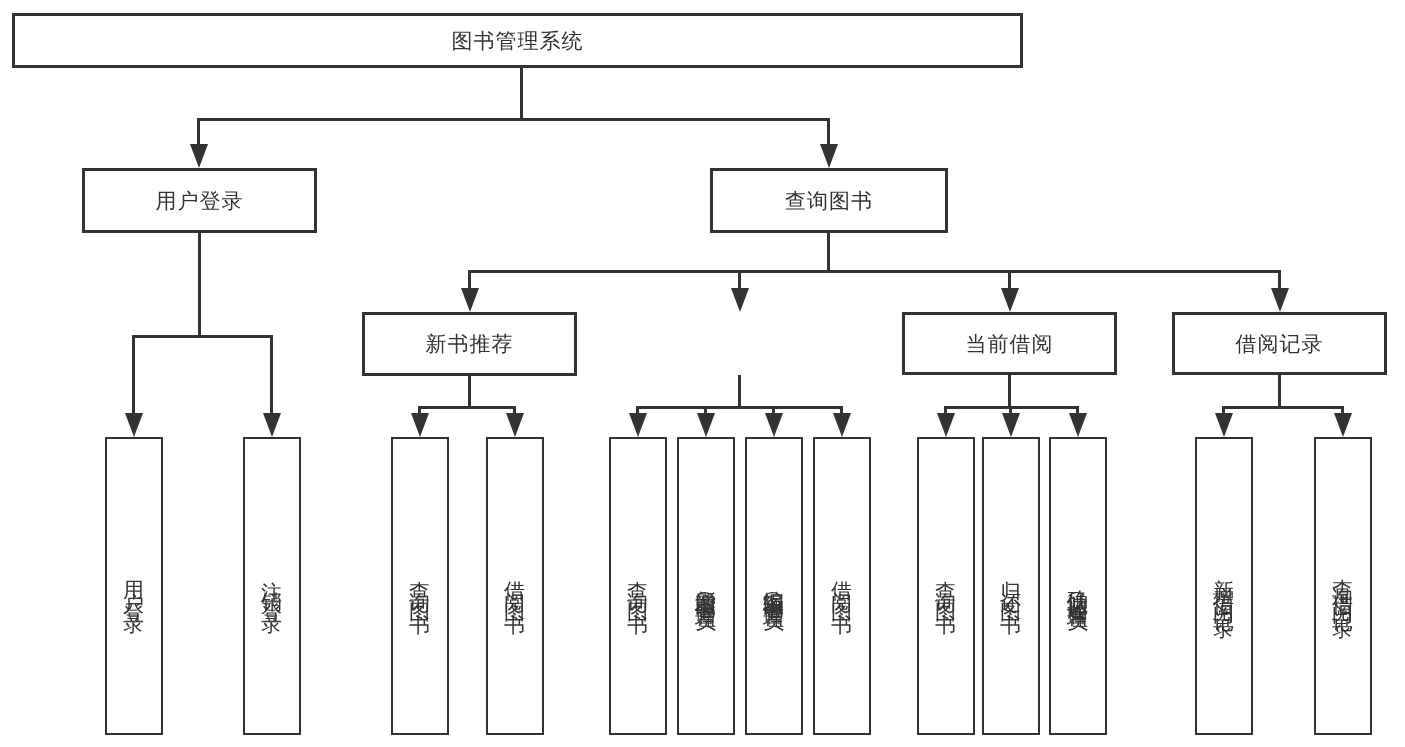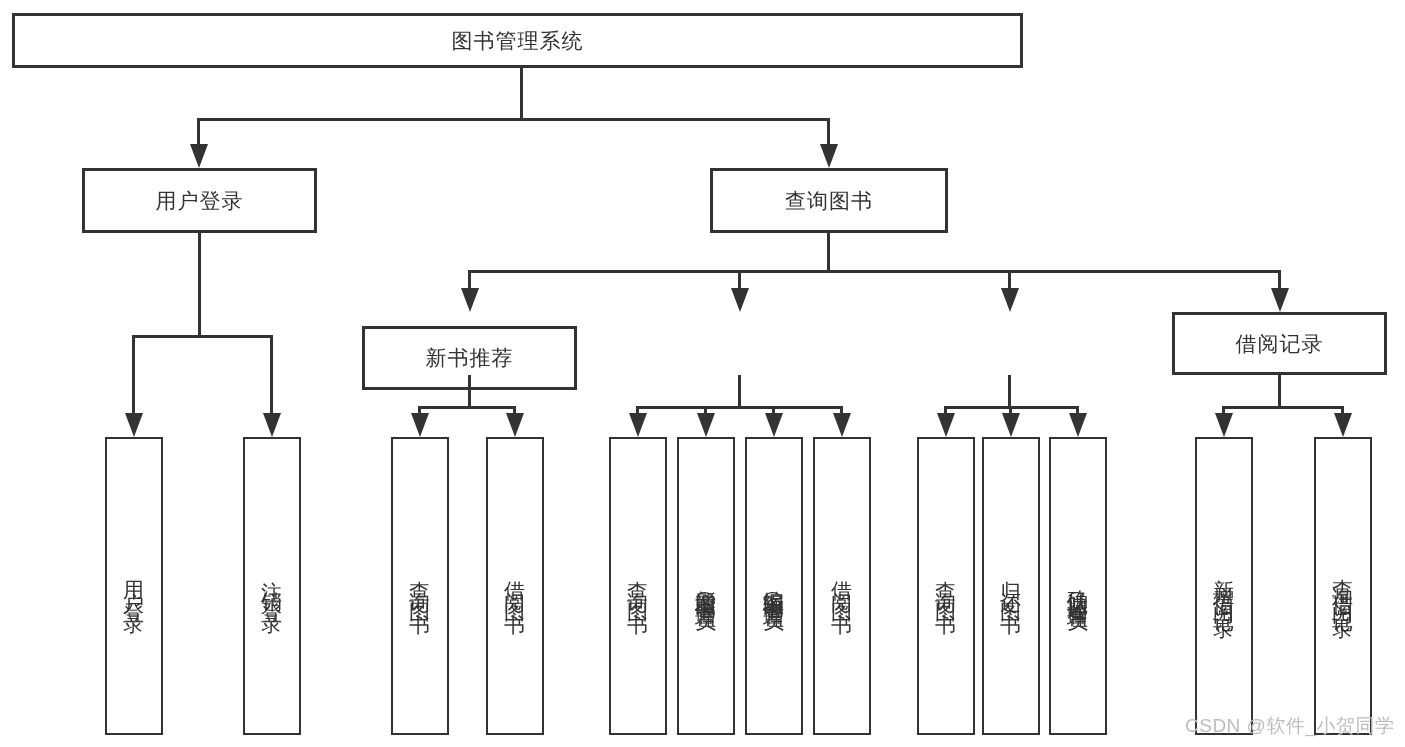--- a/index.html
+++ b/index.html
@@ -42,22 +42,25 @@
     <span class="lbl">图书管理系统</span>
   </div>
 
   <div class="node" style="left:82px;top:168px;width:235px;height:65px;">
     <span class="lbl">用户登录</span>
   </div>
   <div class="node" style="left:710px;top:168px;width:238px;height:65px;">
     <span class="lbl">查询图书</span>
   </div>
 
-  <div class="node" style="left:362px;top:312px;width:215px;height:64px;margin-top:14px;">
+  <div class="node" style="left:362px;top:312px;width:215px;height:64px;">
     <span class="lbl">新书推荐</span>
+  </div>
+  <div class="node" style="left:902px;top:312px;width:215px;height:63px;">
+    <span class="lbl">当前借阅</span>
   </div>
   <div class="node" style="left:1172px;top:312px;width:215px;height:63px;">
     <span class="lbl">借阅记录</span>
   </div>
 
   <div class="node leaf" style="left:105px;top:437px;width:58px;height:298px;">
     <span class="vtxt ls4">用户登录</span>
   </div>
   <div class="node leaf" style="left:243px;top:437px;width:58px;height:298px;">
     <span class="vtxt ls4">注销登录</span>
@@ -152,15 +155,14 @@
   <div class="vl" style="left:1076px;top:406px;height:10px;"></div>
   <div class="ah" style="left:1069px;top:413px;"></div>
 
   <div class="vl" style="left:1278px;top:375px;height:33px;"></div>
   <div class="hl" style="left:1222px;top:406px;width:122px;"></div>
   <div class="vl" style="left:1222px;top:406px;height:10px;"></div>
   <div class="ah" style="left:1215px;top:413px;"></div>
   <div class="vl" style="left:1341px;top:406px;height:10px;"></div>
   <div class="ah" style="left:1334px;top:413px;"></div>
 
-  <div class="watermark">CSDN @软件_小贺同学</div>
 
 </div>
 
 </body></html>

